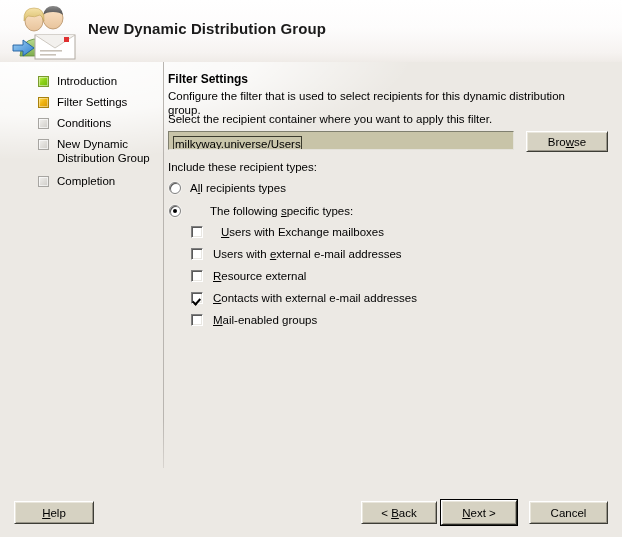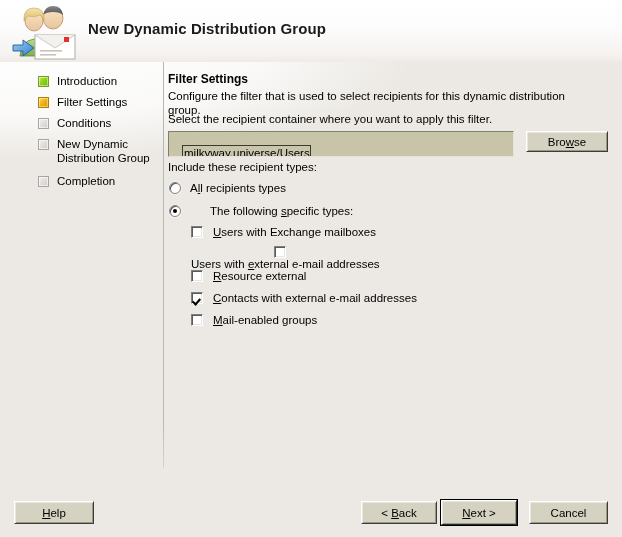--- a/index.html
+++ b/index.html
@@ -149,21 +149,21 @@
   }
   #container-input {
     position: absolute;
     left: 0; top: 0;
     width: 346px;
     height: 19px;
     box-sizing: border-box;
     border: 1px solid;
     border-color: #7f7f6f #e4e2da #e4e2da #7f7f6f;
     background: #c8c4a8;
-    padding: 12px;
+    padding: 3px;
     overflow: hidden;
   }
   #container-input .sel-text {
     display: inline-block;
     background: #c9c6ab;
     color: #000000;
     font-size: 11.5px;
     line-height: 17px;
     padding: 0 1px 0 2px;
     outline: 1px solid #3b3b2d;
@@ -399,26 +399,26 @@
     <div class="radio-row" style="top:118px;">
       <span class="radio-mark"></span>
       <span class="radio-label"><span>A</span><span class="u">l</span><span>l recipients types</span></span>
     </div>
 
     <div class="radio-row" style="top:141px;gap:20px;">
       <span class="radio-mark checked"></span>
       <span class="radio-label"><span>The following </span><span class="u">s</span><span>pecific types:</span></span>
     </div>
 
-    <div class="check-row" style="top:162px;">
+    <div class="check-row" style="top:162px;gap:8px;">
       <span class="check-mark"></span>
       <span class="check-label"><span></span><span class="u">U</span><span>sers with Exchange mailboxes</span></span>
     </div>
 
-    <div class="check-row" style="top:184px;flex-direction:column;">
+    <div class="check-row" style="top:184px;">
       <span class="check-mark"></span>
       <span class="check-label"><span>Users with </span><span class="u">e</span><span>xternal e-mail addresses</span></span>
     </div>
 
     <div class="check-row" style="top:206px;">
       <span class="check-mark"></span>
       <span class="check-label"><span></span><span class="u">R</span><span>esource external</span></span>
     </div>
 
     <div class="check-row" style="top:228px;">

